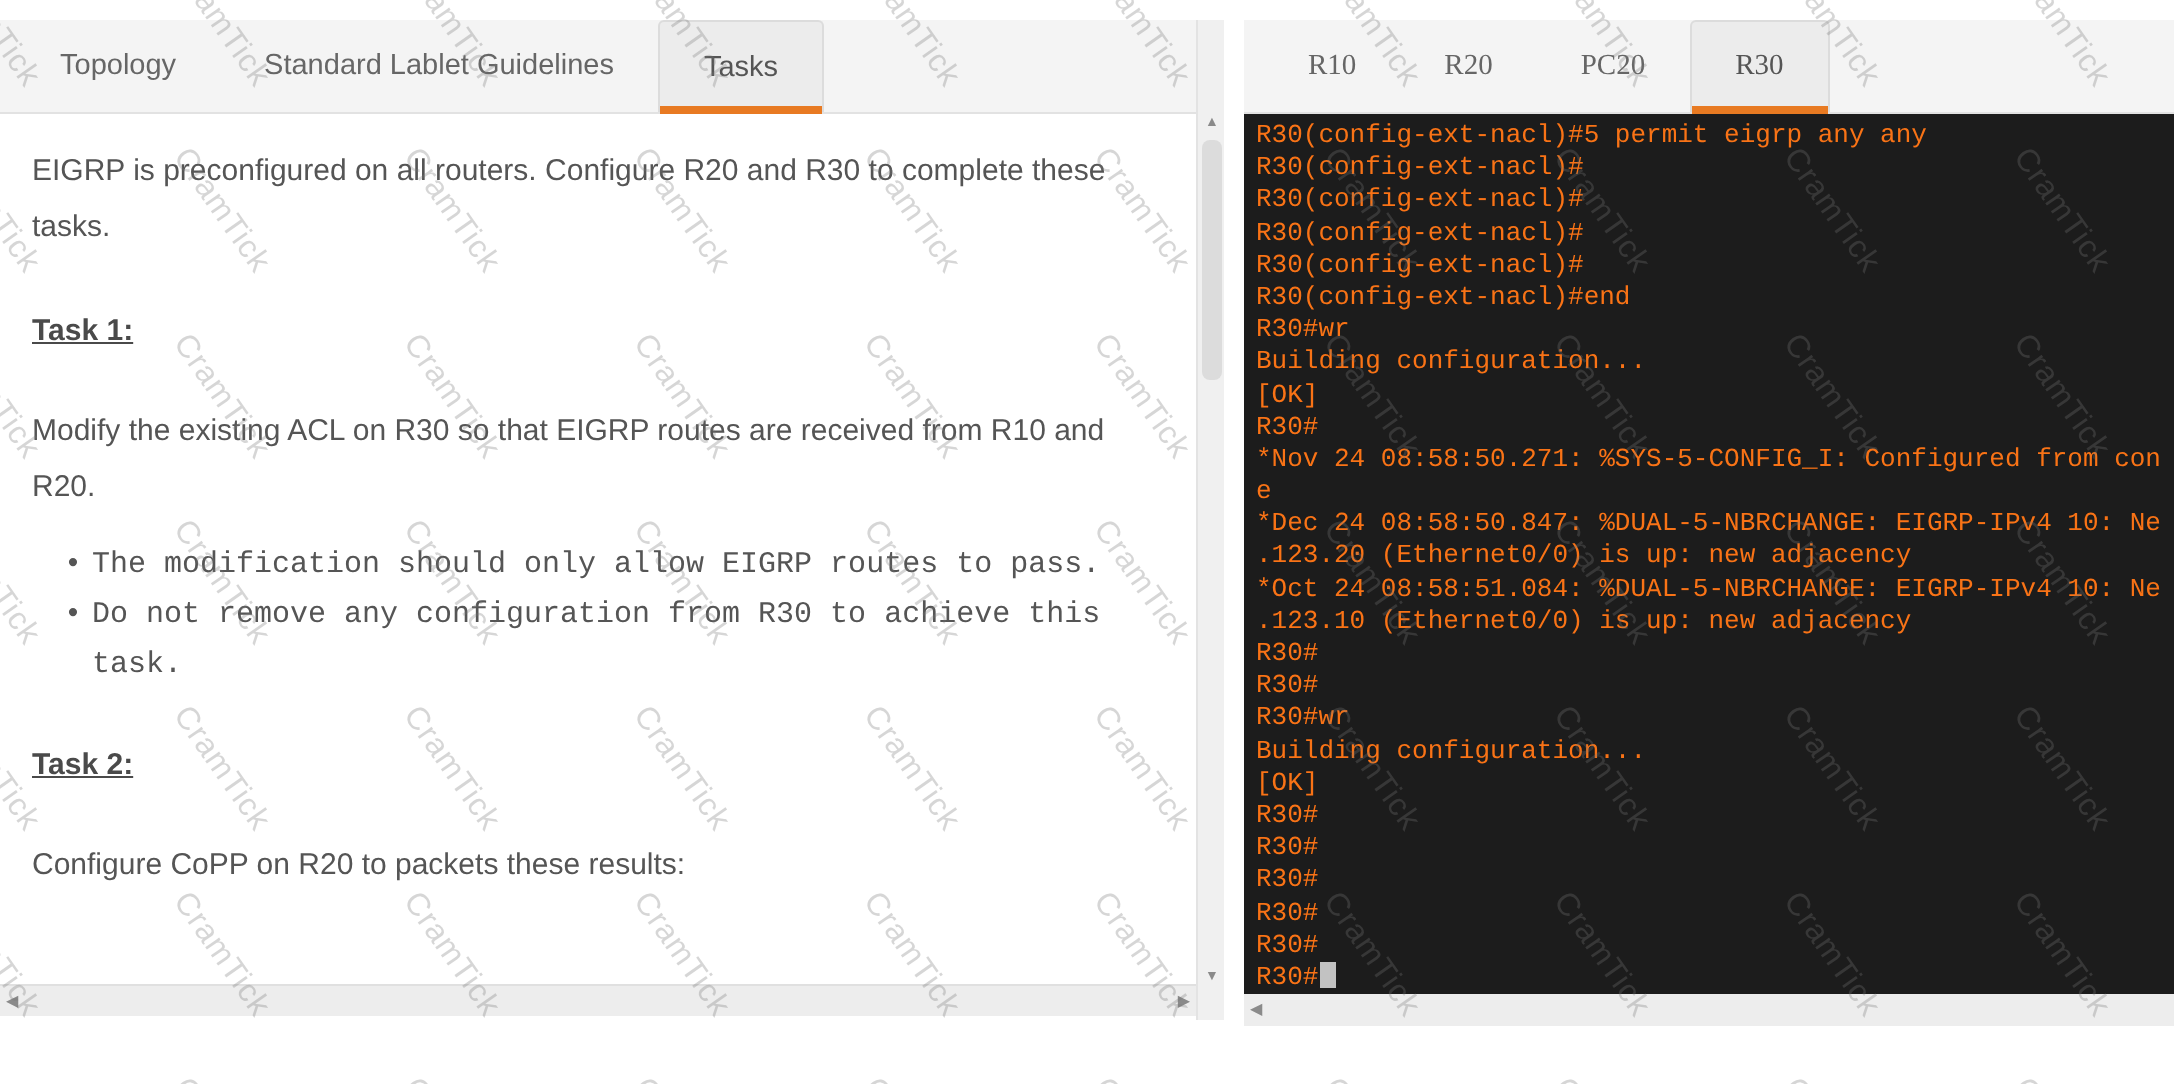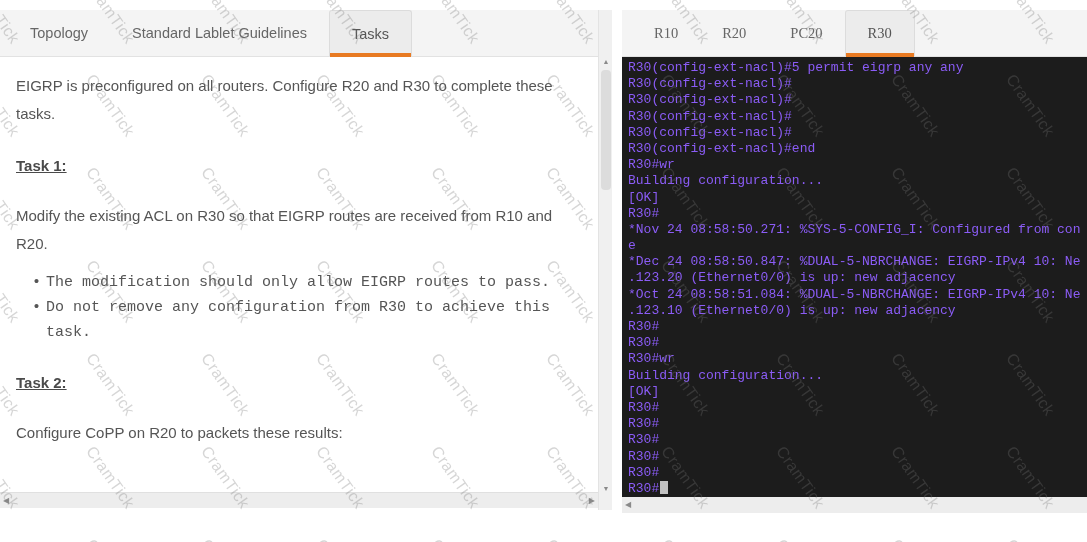--- a/index.html
+++ b/index.html
@@ -42,21 +42,21 @@
   .arr.l { left:3px; } .arr.r { right:3px; }
   .vscroll { position:absolute; left:598px; top:10px; width:14px; height:500px;
              background:#f0f0f0; border-left:1px solid #e3e3e3; z-index:5; }
   .vscroll .va { position:absolute; left:0; width:14px; text-align:center; font-size:7px; color:#8a8a8a; }
   .va.up { top:48px; } .va.dn { bottom:18px; }
   .vscroll .thumb { position:absolute; left:2px; top:60px; width:10px; height:120px; background:#dcdcdc; border-radius:4px; }
 
   
   .terminal { position:relative; height:440px; background:#1c1c1c; padding:3px 0 0 6px;
               font-family:"Liberation Mono","DejaVu Sans Mono",monospace;
-              font-size:13px; line-height:16.2px; color:#8b5cf6; overflow:hidden; }
+              font-size:13px; line-height:16.2px; color:#f97316; overflow:hidden; }
   .term-line { white-space:pre; height:16.2px; overflow:hidden; }
   .term-line:last-child::after { content:""; display:inline-block; width:8px; height:13px;
               background:#c2c2c2; vertical-align:-2px; margin-left:1px; }
   .right-panel .hscroll { border-top:none; }
 </style>
 </head>
 <body>
 
 <div class="stage">
 

